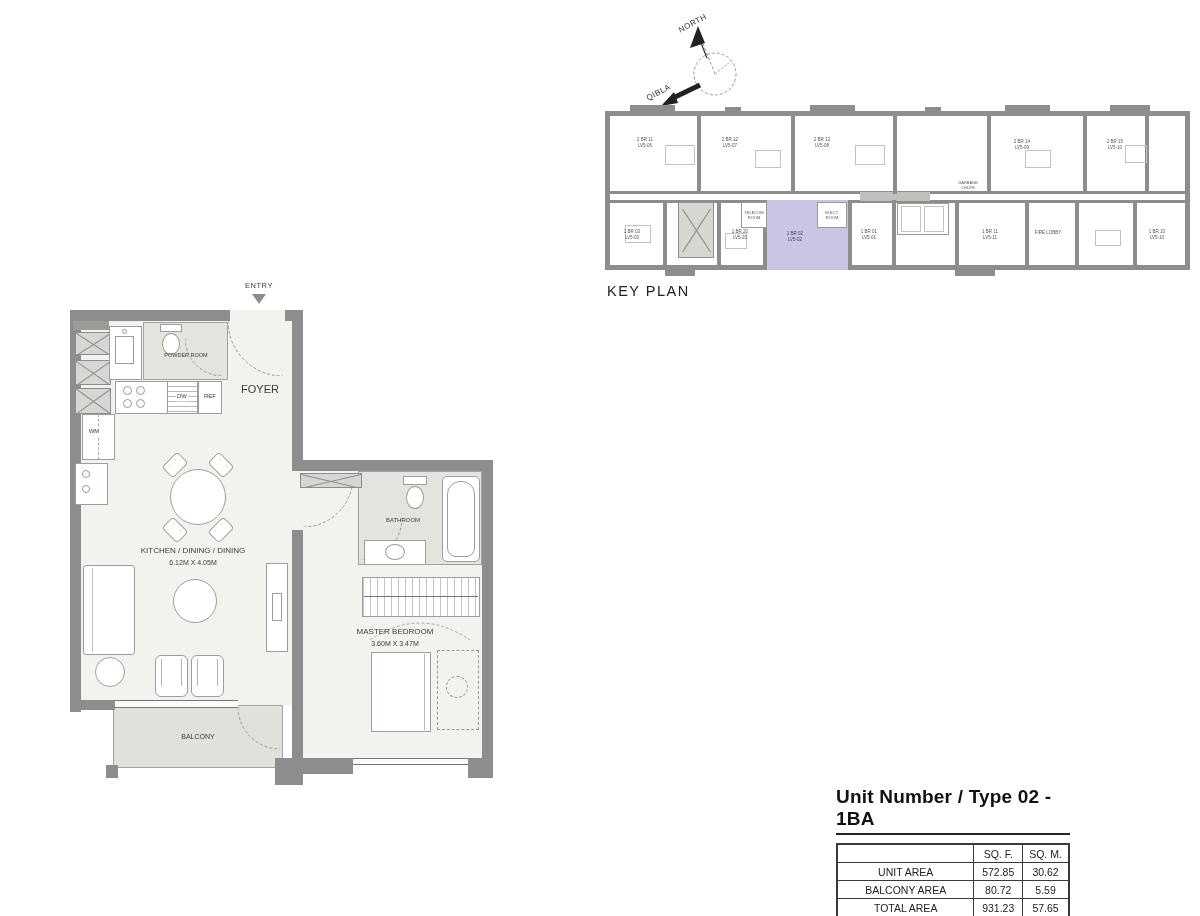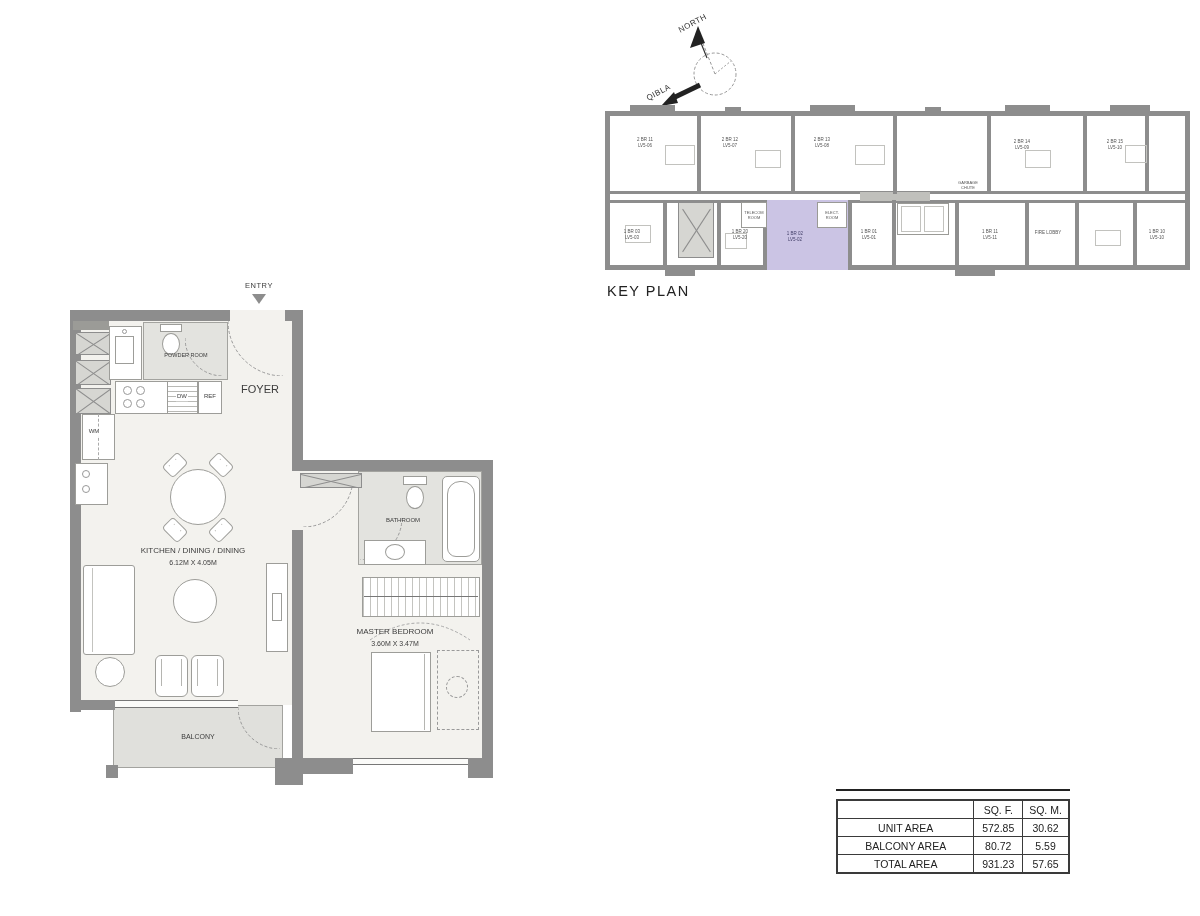--- a/index.html
+++ b/index.html
@@ -282,20 +282,21 @@
   <span class="lbl" style="left:325px;top:352px;font-size:8px">MASTER BEDROOM</span>
   <span class="lbl" style="left:325px;top:364px;font-size:7px">3.60M X 3.47M</span>
 
   <div class="furn" style="left:301px;top:372px;width:60px;height:80px"></div>
   <div class="abs" style="left:354px;top:374px;width:0;height:76px;border-left:1px solid #b5b5b1"></div>
   <div class="abs" style="left:367px;top:370px;width:42px;height:80px;border:1px dashed #999;box-sizing:border-box"></div>
   <div class="abs" style="left:376px;top:396px;width:22px;height:22px;border:1px dashed #999;border-radius:50%;box-sizing:border-box"></div>
 </div>
 
 <div id="areabox" class="abs">
+  <div class="ttl">Unit Number / Type 02 - 1BA</div>
   <div class="rule"></div>
   <table>
     <tbody>
         <tr>
       <td class="c1"></td>
       <td class="c2">SQ. F.</td>
       <td class="c3">SQ. M.</td>
     </tr>
     <tr>
       <td>UNIT AREA</td>

